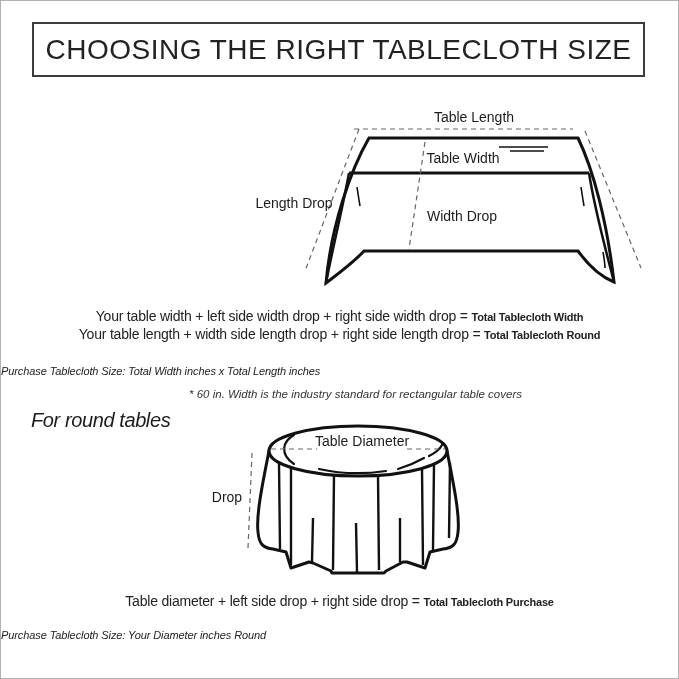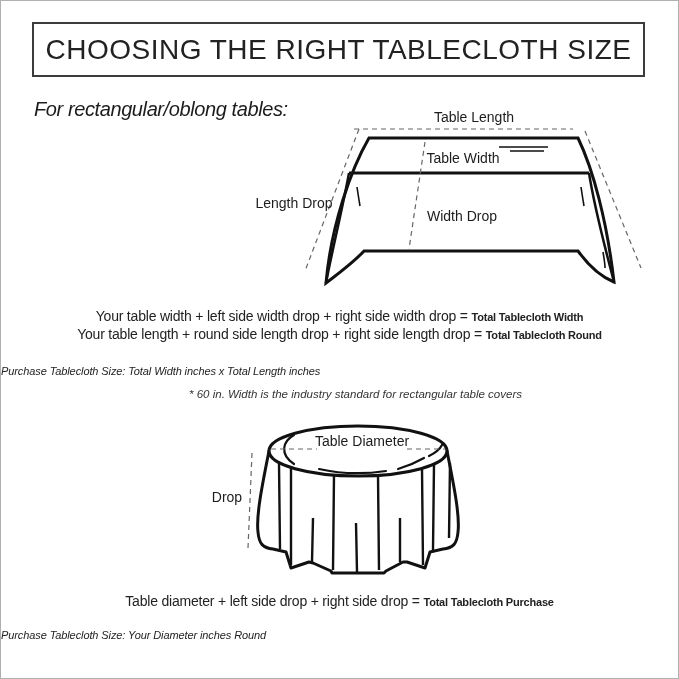--- a/index.html
+++ b/index.html
@@ -53,21 +53,20 @@
 </style>
 </head>
 <body>
 
 <div class="page">
 
   <div class="title-box">
     <span class="title">CHOOSING THE RIGHT TABLECLOTH SIZE</span>
   </div>
 
-  <div class="heading h1">For rectangular/oblong tables:</div>
 
   <svg class="rect-diagram" viewBox="240 95 430 205" xmlns="http://www.w3.org/2000/svg">
 
     <path class="dash" d="M353,128 H572"></path>
     <path class="dash" d="M358,128 L304,270" stroke-dasharray="4 4"></path>
     <path class="dash" d="M584,130 L640,267" stroke-dasharray="4 4"></path>
 
     <path class="cloth" stroke-width="3" d="M368,137 L577,137 C 592,168 606,220 613,281 C 603,277 590,268 577,250 L363,250 C 352,262 338,272 325,282 C 330,225 350,168 368,137 Z"></path>
 
     <path class="ink" stroke-width="3" d="M348,172 L588,172"></path>
@@ -83,25 +82,26 @@
     <text x="473" y="121">Table Length</text>
     <text x="462" y="162">Table Width</text>
     <text x="293" y="207">Length Drop</text>
     <text x="461" y="220">Width Drop</text>
   </svg>
 
   <div class="formula f1">
     <span>Your table width + left side width drop + right side width drop = </span><b>Total Tablecloth Width</b>
   </div>
   <div class="formula f2">
-    <span>Your table length + round side length drop + right side length drop = </span><b>Total Tablecloth Round</b>
+    <span>Your table length + width side length drop + right side length drop = </span><b>Total Tablecloth Round</b>
   </div>
   <div class="purchase p1">Purchase Tablecloth Size: Total Width inches x Total Length inches</div>
   <div class="footnote">* 60 in. Width is the industry standard for rectangular table covers</div>
 
+  <div class="heading h2">For round tables</div>
 
   <svg class="round-diagram" viewBox="195 413 290 177" xmlns="http://www.w3.org/2000/svg">
 
     <path class="cloth" stroke-width="3" stroke-linejoin="round" d="M268,450 C 261,485 255,515 257,531 C 258,543 262,547 272,548 L 285,551 L 290,567 L 308,561 L 312,562 L 330,570 L 331,572 L 383,572 L 385,570 L 402,561 L 406,561 L 424,567 L 429,551 L 442,548 C 452,547 456,543 457,531 C 459,515 453,485 446,450 Z"></path>
     <path class="ink" stroke-width="2.4" d="M278,462 L279,548 M290,466 L290,564 M312,517 L311,561 M333,474 L332,569 M355,522 L356,571 M377,474 L378,569 M399,517 L399,561 M421,467 L422,564 M433,463 L432,549 M449,462 L448,537"></path>
 
     <ellipse class="cloth" cx="357" cy="450" rx="89" ry="25" stroke-width="3.2"></ellipse>
     <path class="ink" stroke-width="2.2" stroke-linecap="round" d="M293,434 C 282,440 278,453 293,463 M318,468 C 340,473 365,473 385,470 M397,468 C 407,465 416,461 423,457 M428,455 C 434,452 439,448 441,444"></path>
 
     <path class="dash" d="M270,448 L316,448 M406,448 L444,448"></path>

